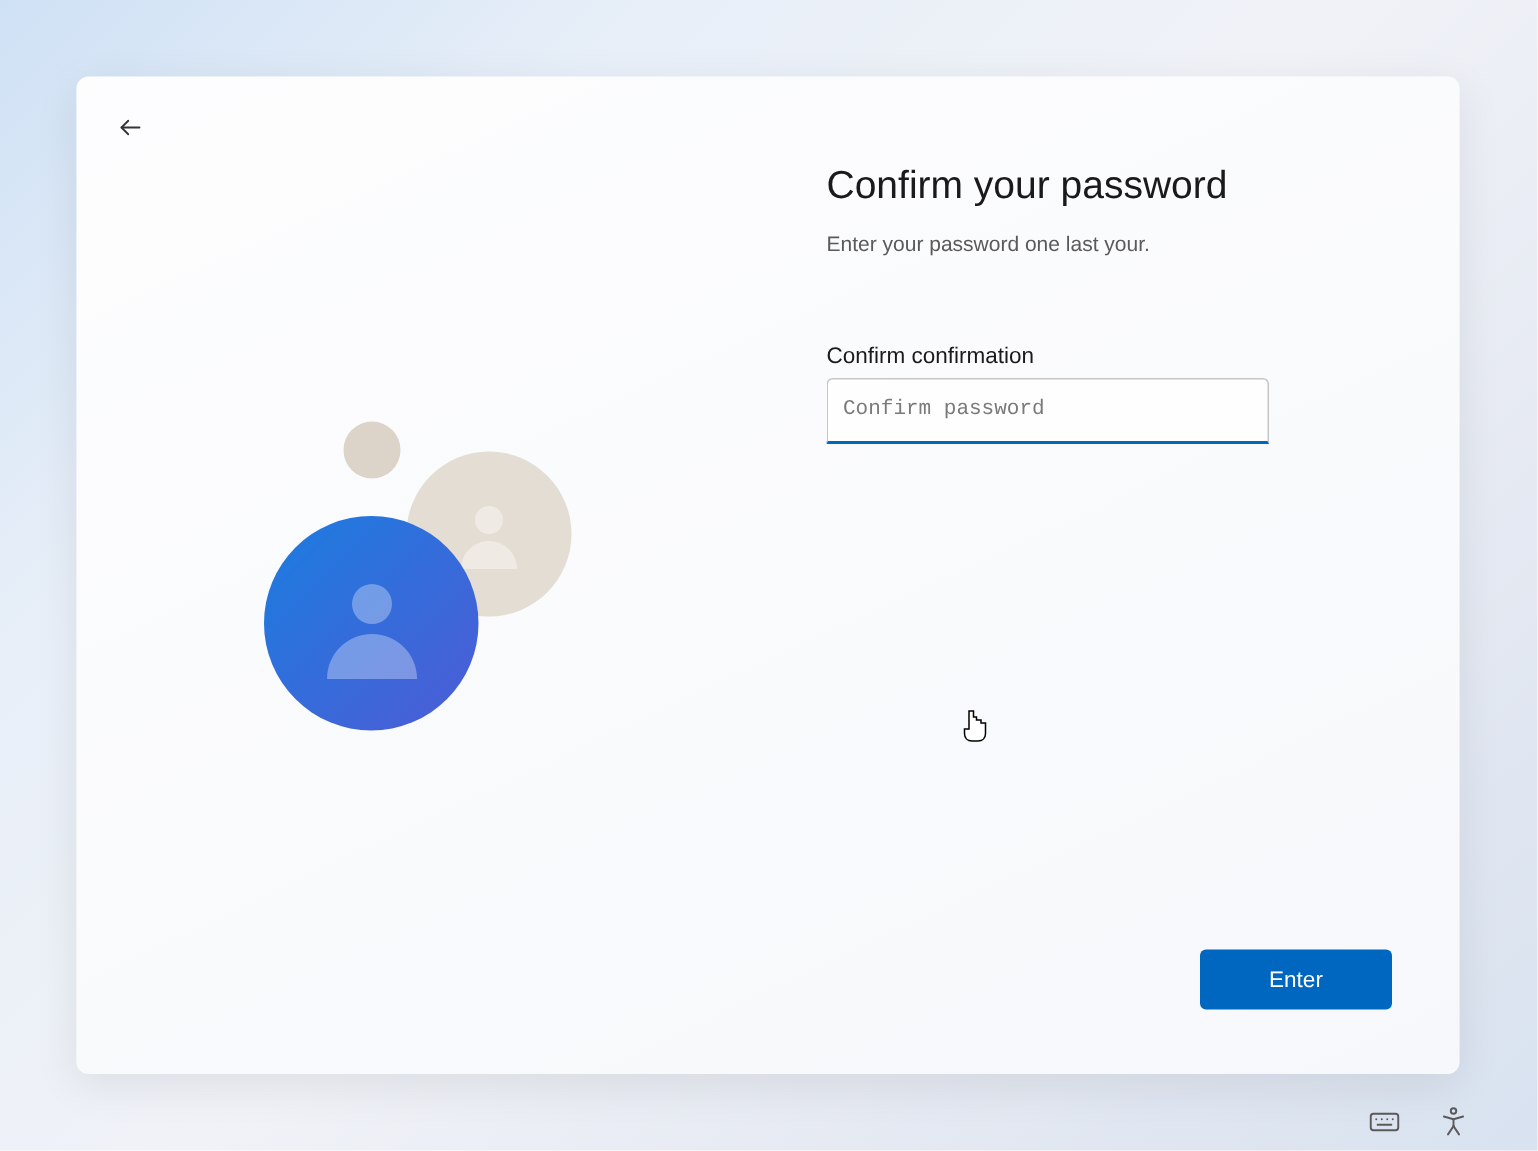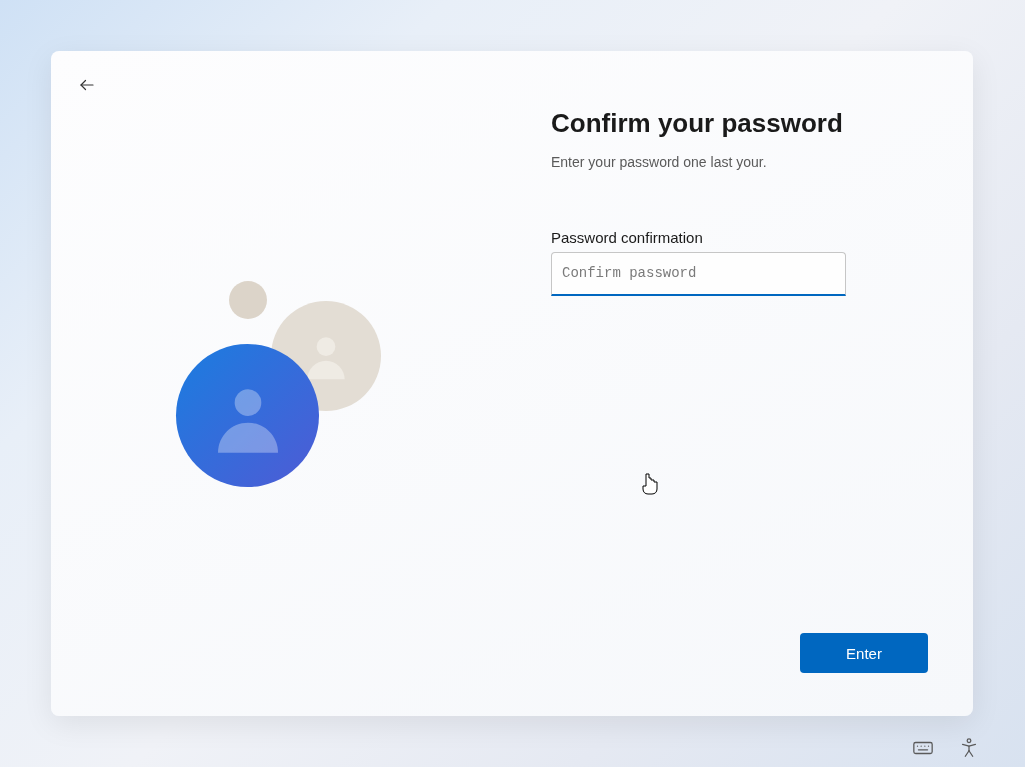--- a/index.html
+++ b/index.html
@@ -88,21 +88,21 @@
       fill: rgba(255,255,255,0.32);
     }
     .content {
       position: absolute;
       left: 500px;
       top: 57px;
       width: 380px;
     }
     .title {
       font-size: 26px;
-      font-weight: 700;
+      font-weight: 400;
       color: #1a1a1a;
       margin-bottom: 14px;
     }
     .subtitle {
       font-size: 14px;
       color: #5a5a5a;
       margin-bottom: 56px;
       line-height: 1.4;
     }
     .label {
@@ -192,21 +192,21 @@
       <svg viewBox="0 0 24 24">
         <circle cx="12" cy="8" r="4"></circle>
         <path d="M3 23c0-5 4-9 9-9s9 4 9 9"></path>
       </svg>
     </div>
   </div>
 
   <div class="content">
     <h1 class="title">Confirm your password</h1>
     <p class="subtitle">Enter your password one last your.</p>
-    <div class="label">Password confirmation</div>
+    <div class="label">Confirm confirmation</div>
     <input type="password" class="input" placeholder="Confirm password" style="">
   </div>
 
   <button class="next-btn">Enter</button>
 </div>
 
 <div class="bottom-icons">
   <div class="icon-btn">
     <svg width="22" height="22" viewBox="0 0 24 24" fill="none" stroke="currentColor" stroke-width="1.4">
       <rect x="2" y="6" width="20" height="12" rx="2"></rect>

